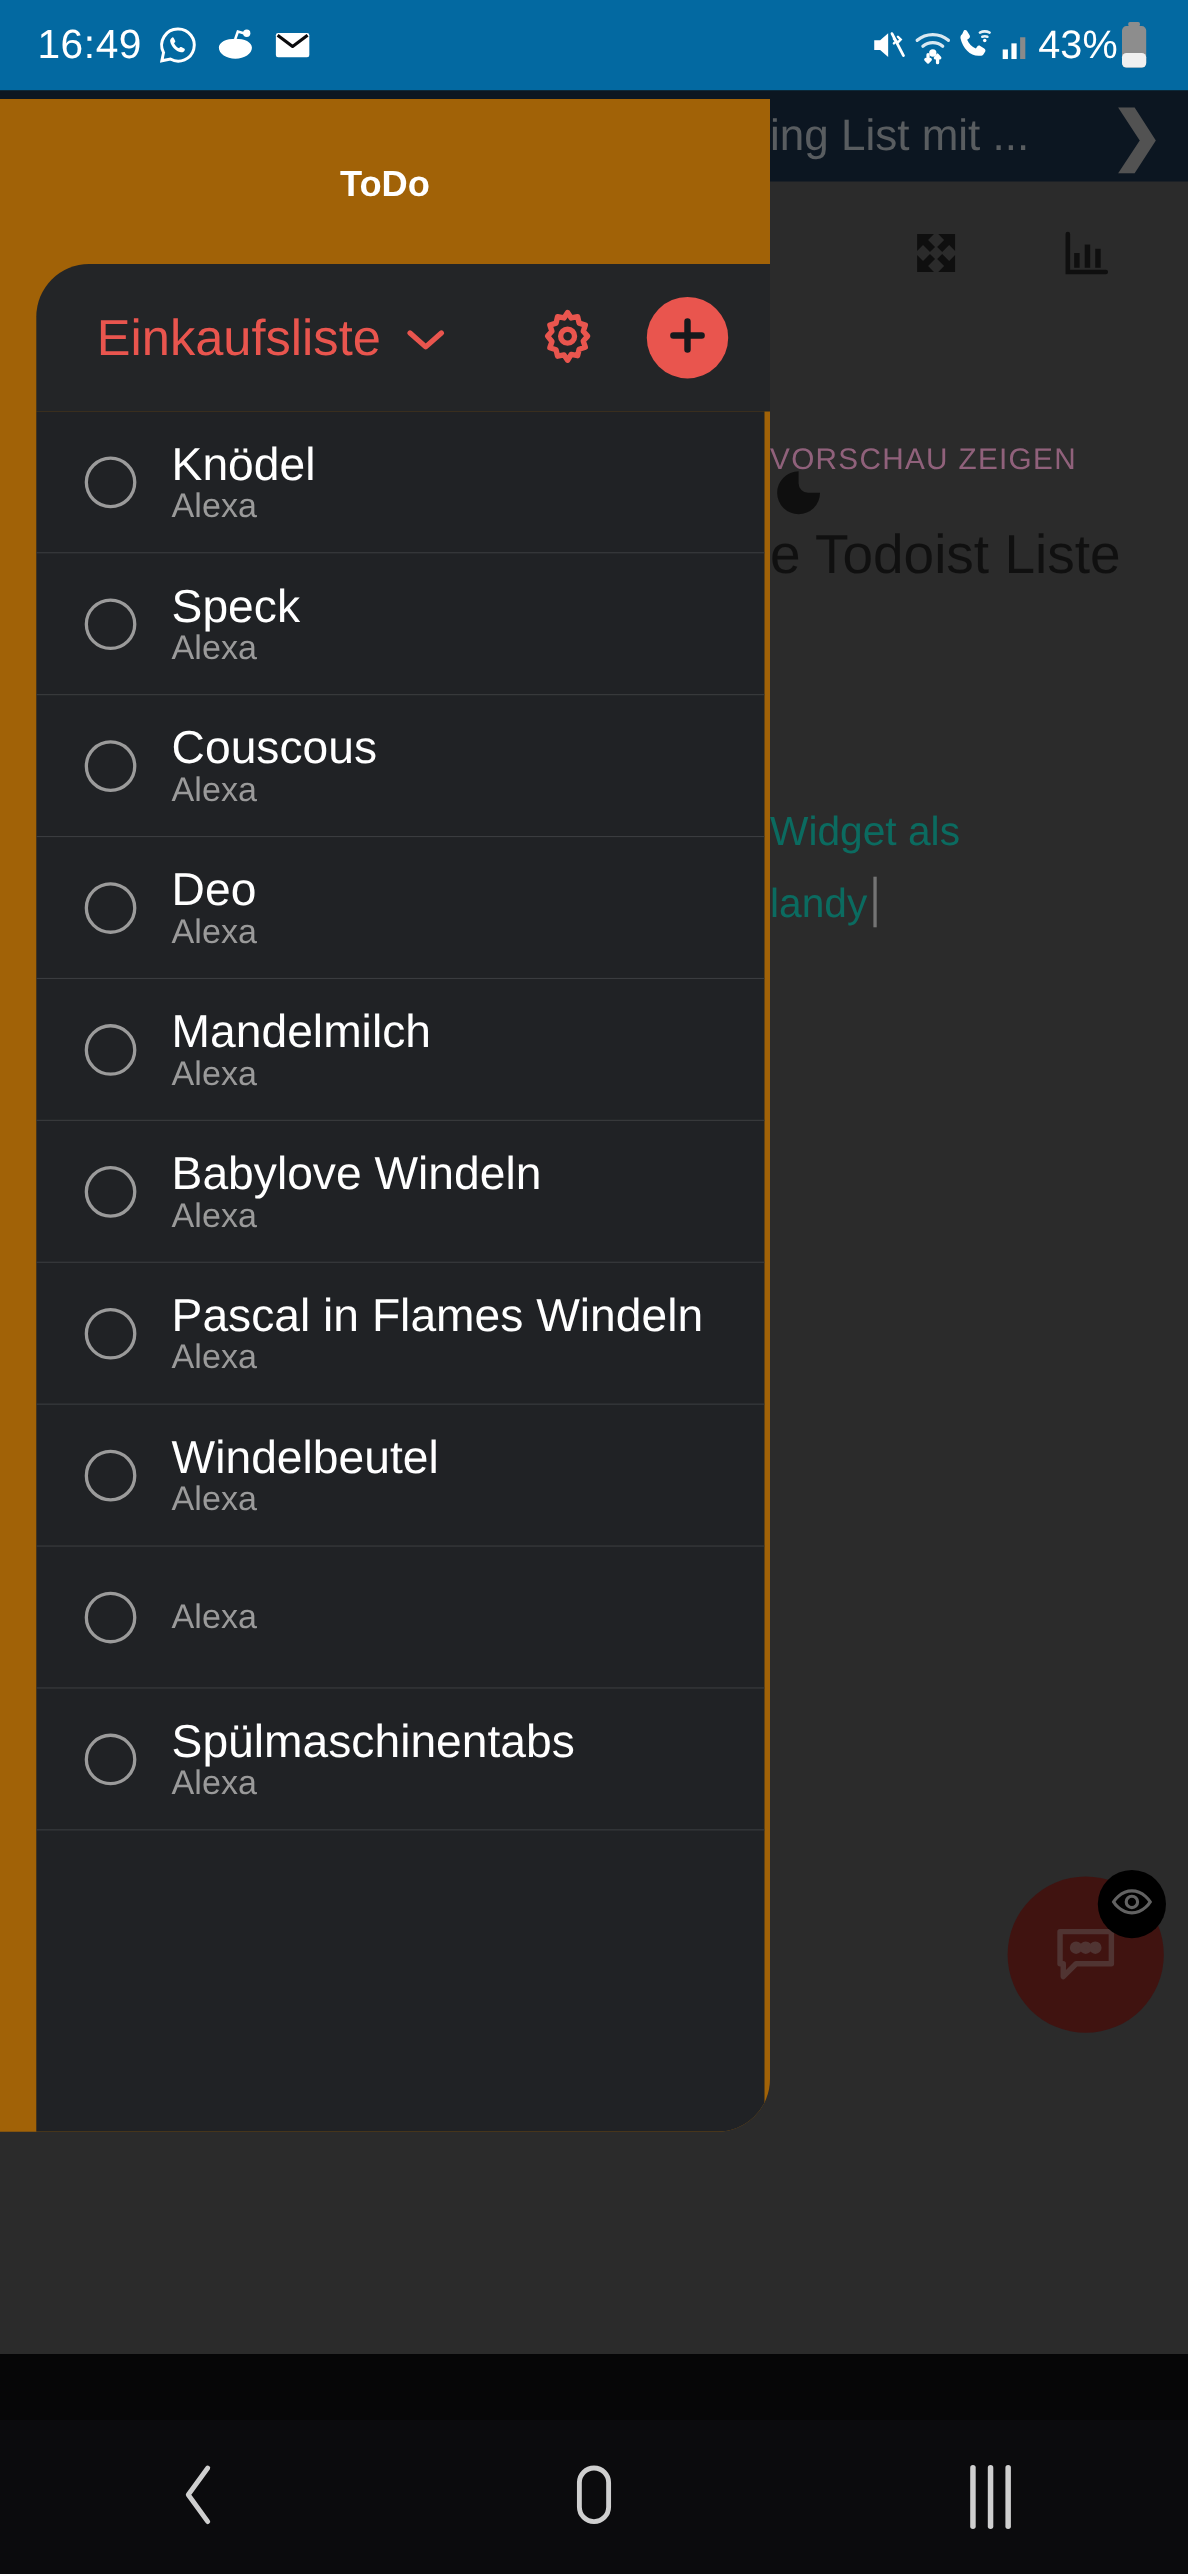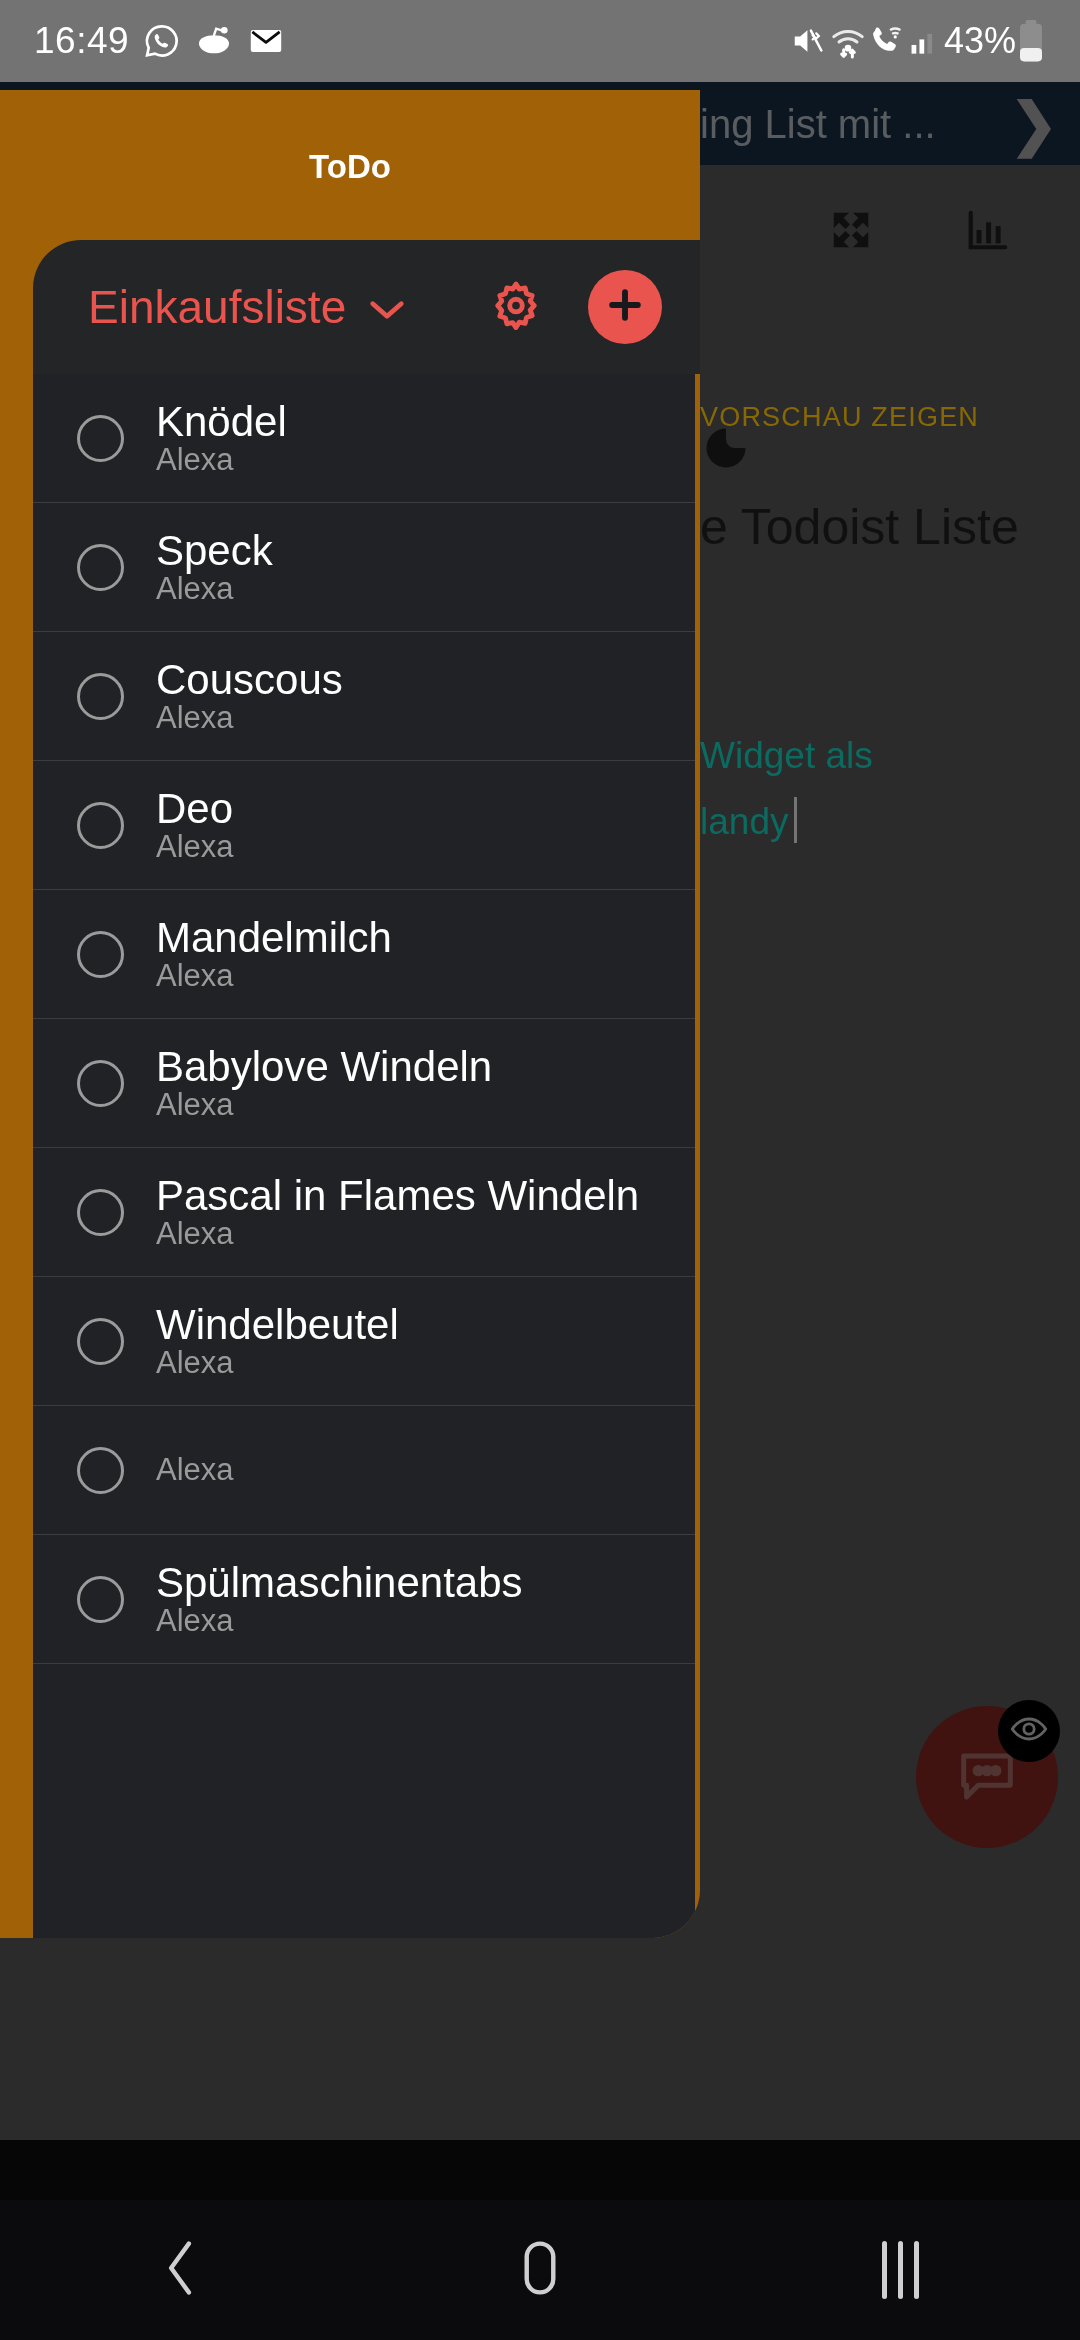--- a/index.html
+++ b/index.html
@@ -7,21 +7,21 @@
     width:1080px; height:2340px;
     background:#0c0c0e;
     font-family:"Liberation Sans", sans-serif;
     overflow:hidden;
   }
   #screen { position:relative; width:1080px; height:2340px; background:#0b0b0d; }
 
   
   .statusbar{
     position:absolute; left:0; top:0; width:1080px; height:82px;
-    background:#737373; display:flex; align-items:center;
+    background:#0369a1; display:flex; align-items:center;
     padding:0 34px; z-index:60;
   }
   .sb-left{ display:flex; align-items:center; gap:14px; }
   .sb-time{ color:#fff; font-size:37px; letter-spacing:.5px; }
   .sb-right{ margin-left:auto; display:flex; align-items:center; }
   .sb-batt{ color:#fff; font-size:36px; }
   .ico{ display:inline-block; line-height:0; }
 
   
   .bg-app{ position:absolute; inset:82px 0 200px 0; background:#4a4a4a; z-index:5; }
@@ -37,21 +37,21 @@
     position:absolute; right:22px; top:50%; transform:translateY(-50%);
     color:#8d8d8d; font-size:58px; font-weight:bold; line-height:1;
   }
   .bg-toolbar{
     position:absolute; left:0; top:83px; width:1080px; height:150px;
   }
   .bg-tool{ position:absolute; top:42px; }
   .bg-tool svg{ display:block; }
   .bg-sticker{ position:absolute; left:700px; top:340px; }
   .bg-label{
-    position:absolute; color:#eab308; font-size:27px; letter-spacing:1.2px;
+    position:absolute; color:#f9a8d4; font-size:27px; letter-spacing:1.2px;
   }
   .bg-h1{ position:absolute; color:#1d1d1d; font-size:50px; }
   .bg-body{ position:absolute; color:#14b8a6; font-size:37px; line-height:1.28; }
   .bg-caret{
     display:inline-block; width:3px; height:46px; background:#c9c9c9;
     vertical-align:-9px; margin-left:6px;
   }
 
   
   .fab{
@@ -160,21 +160,21 @@
 
     <span class="bg-sticker">
       <svg width="52" height="52" viewBox="0 0 24 24" fill="#1b1b1b">
           <path d="M12 3a9 9 0 109 9h-5a4 4 0 01-4-4z"></path>
           <circle cx="8" cy="9" r="1.6"></circle>
         </svg>
     </span>
 
     <span class="bg-label" style="left:700px; top:320px;">VORSCHAU ZEIGEN</span>
 
-    <span class="bg-h1" style="left:700px; top:416px;">e Todoist Liste</span>
+    <span class="bg-h1" style="left:700px; top:393px;">e Todoist Liste</span>
 
     <span class="bg-body" style="left:700px; top:650px;">Widget als</span>
     <span class="bg-body" style="left:700px; top:715px;">
       <span>landy</span><i class="bg-caret"></i>
     </span>
 
     <div class="fab">
       <span>
         <svg width="70" height="70" viewBox="0 0 24 24" fill="none" stroke="#8a5a57" stroke-width="1.7">
           <path d="M4 5.5h16v10H9l-4 4v-4H4z" stroke-linejoin="round"></path>

